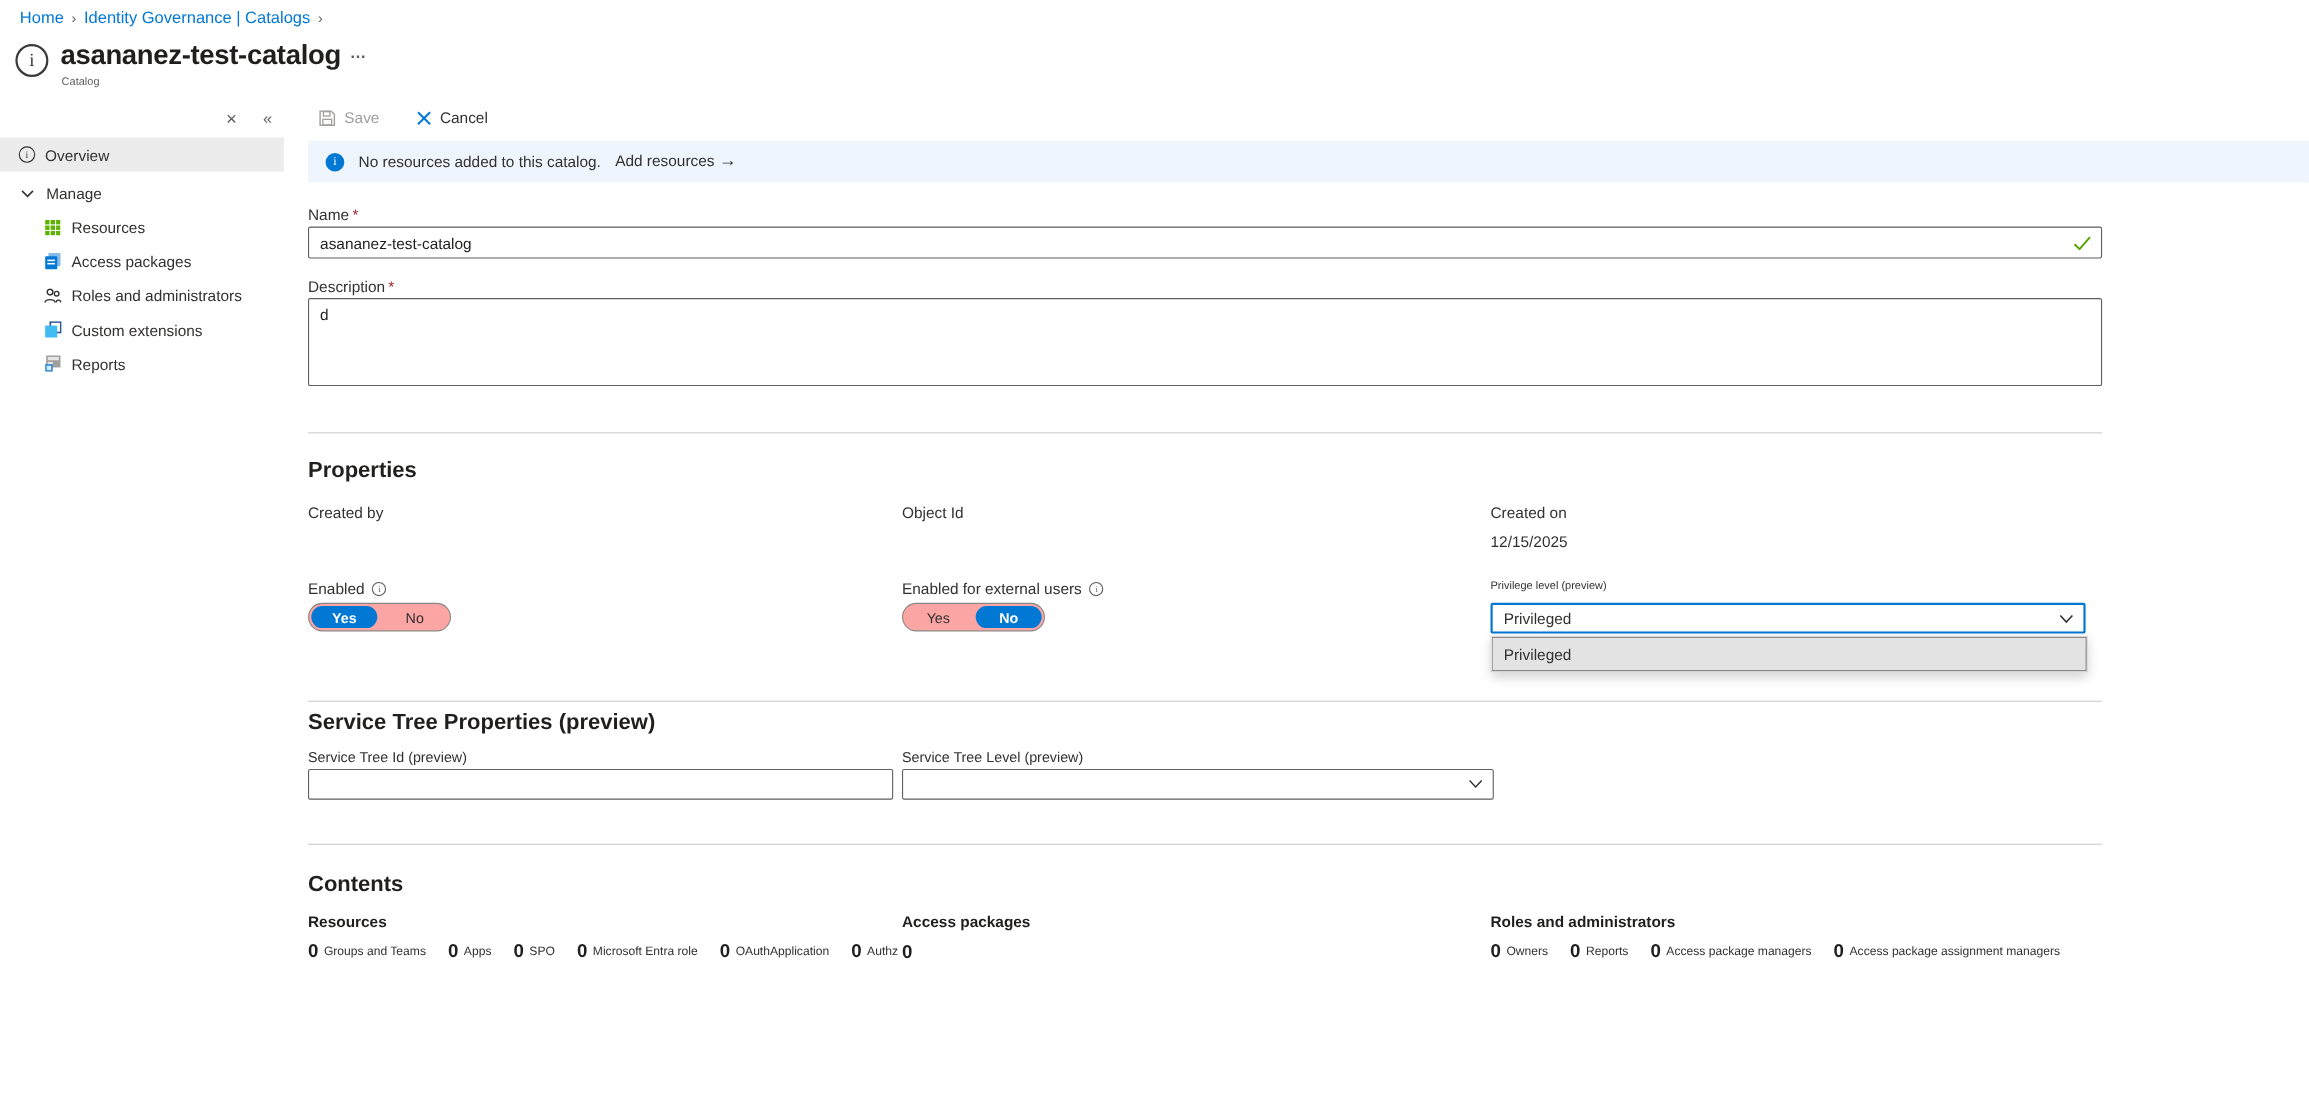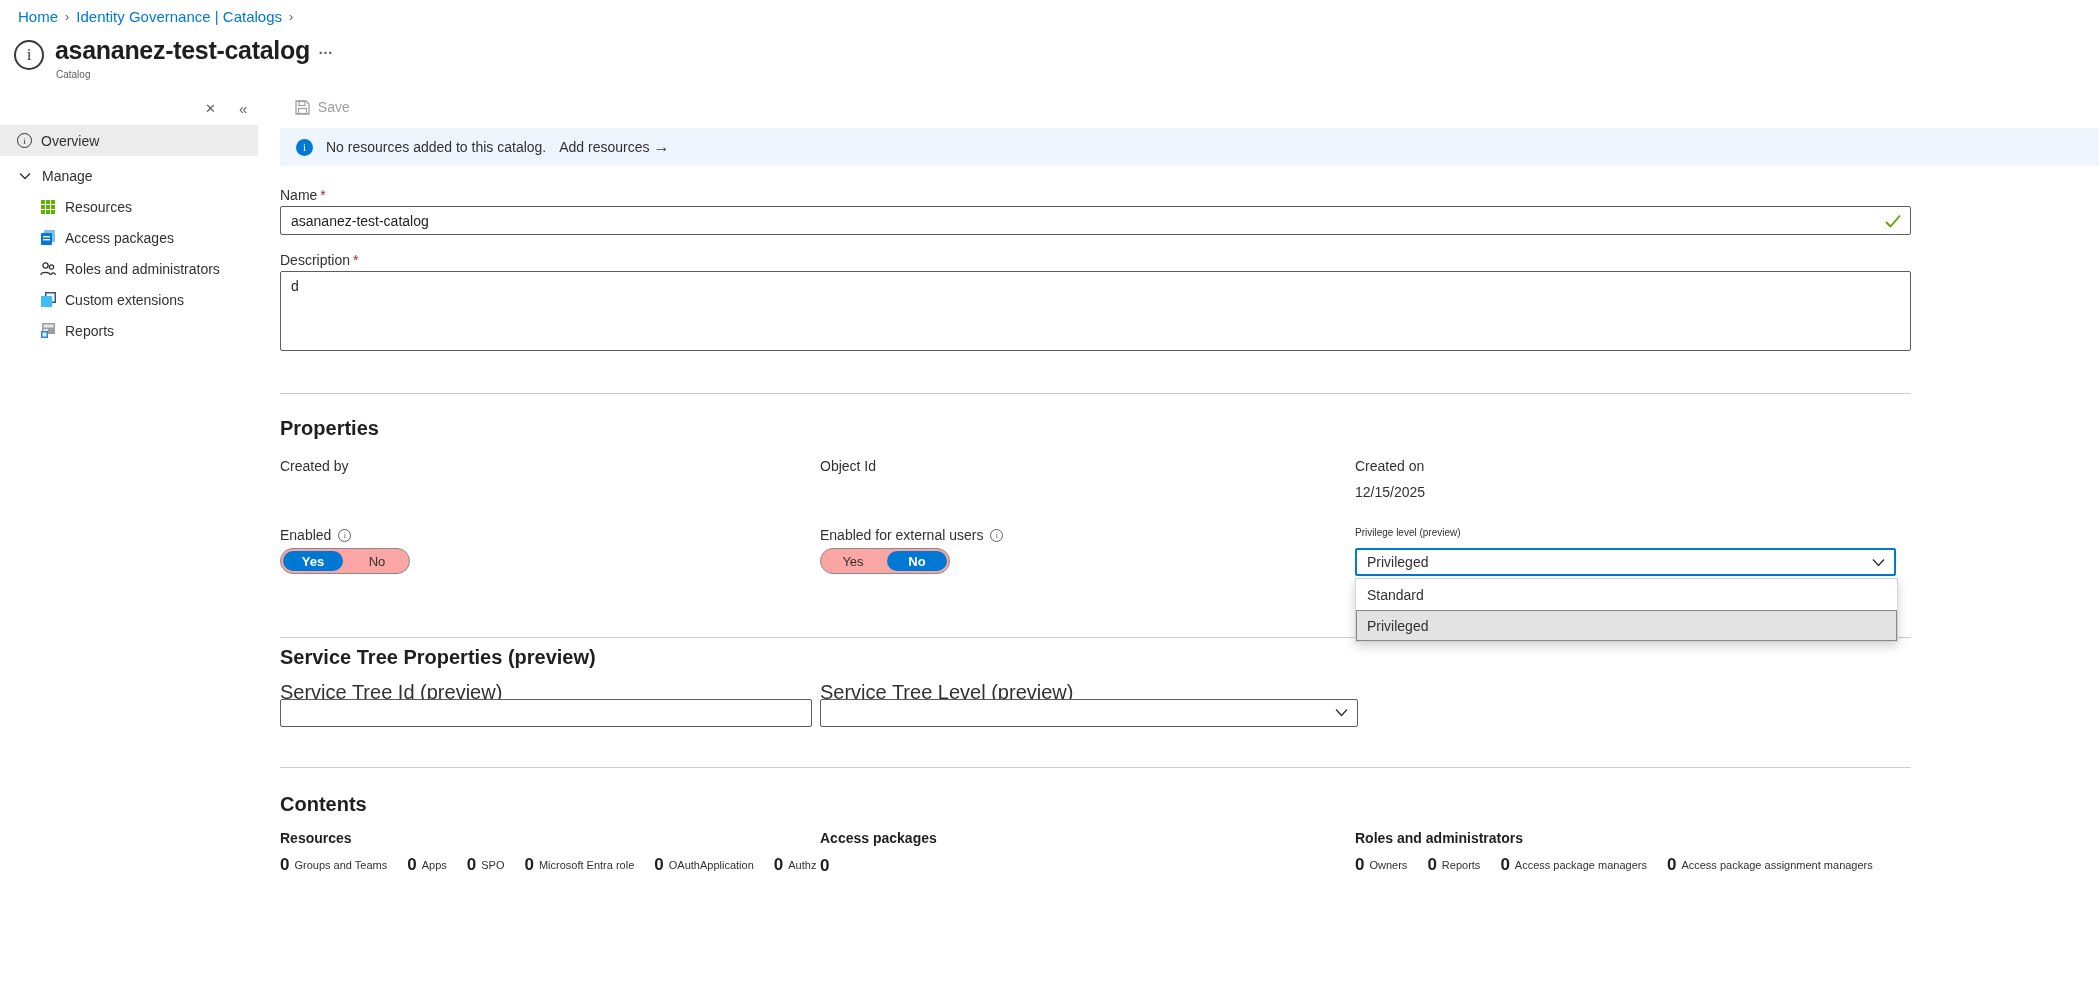--- a/index.html
+++ b/index.html
@@ -26,21 +26,21 @@
   .menu-row { height:31px; display:flex; align-items:center; cursor:pointer; }
   .menu-row.selected { background:#ececec; }
   .menu-row .mi { width:16px; height:16px; display:flex; align-items:center; justify-content:center; flex:none; }
   .row-top { padding-left:17px; gap:9px; }
   .row-sub { padding-left:40px; gap:9px; margin-top:0px; }
   .menu-gap { height:4px; }
   .ovr-icon { width:15px; height:15px; border:1.5px solid #323130; border-radius:50%;
     display:flex; align-items:center; justify-content:center; font-size:9px; font-family:"Liberation Serif",serif; color:#323130; }
 
   
-  .toolbar { left:290px; top:99px; display:flex; align-items:center; gap:19px; font-size:14px;flex-direction:column; }
+  .toolbar { left:290px; top:99px; display:flex; align-items:flex-end; gap:34px; font-size:14px; }
   .tb-btn { display:flex; align-items:center; gap:8px; cursor:pointer; }
   .tb-btn.disabled { color:#a19f9d; cursor:default; }
 
   
   .banner { left:280px; top:128px; width:1819px; height:38px; background:#eef5fc;
     display:flex; align-items:center; padding-left:16px; gap:13px; font-size:14px; }
   .banner-i { width:17px; height:17px; border-radius:50%; background:#0078d4; color:#fff;
     display:flex; align-items:center; justify-content:center; font-size:11px; font-family:"Liberation Serif",serif; flex:none; }
   .banner-link { cursor:pointer; }
   .banner-arrow { font-size:16px; margin-left:4px; }
@@ -80,21 +80,21 @@
   .priv-label { left:1355px; top:527px; font-size:10px; }
   .priv-select { left:1355px; top:548px; width:541px; height:28px; border:2px solid #0078d4; border-radius:2px;
     background:#fff; display:flex; align-items:center; padding:0 10px; font-size:14px; cursor:pointer; }
   .priv-chevron { position:absolute; right:9px; top:8px; }
   .flyout { left:1355px; top:578px; width:543px; background:#fff; z-index:10;
     border:1px solid #d6d4d2; box-shadow:0 4px 10px rgba(0,0,0,0.18); }
   .fly-opt { height:31px; display:flex; align-items:center; padding-left:11px; font-size:14px; cursor:pointer; background:#fff; }
   .fly-opt.highlight { background:#e3e3e3; box-shadow:inset 0 0 0 1px #8a8886; }
 
   .st-h { left:280px; top:646px; }
-  .st-label { top:681px; font-size:20px; }
+  .st-label { top:681px; font-size:13px; }
   .st-input { top:699px; height:28px; }
   .st-id { left:280px; width:532px; }
   .st-level { left:820px; width:538px; cursor:pointer; }
   .st-chevron { position:absolute; right:9px; top:8px; }
 
   .contents-h { left:280px; top:793px; }
   .group-h { top:830px; font-size:14px; font-weight:bold; color:#201f1e; }
   .stats { top:856px; display:flex; align-items:flex-end; gap:20px; }
   .stat { display:flex; align-items:flex-end; gap:5px; cursor:default; }
   .stat-count { font-size:17px; font-weight:bold; color:#201f1e; line-height:1; }
@@ -277,21 +277,20 @@
 
 <div class="abs priv-select">
   <span>Privileged</span>
   <span class="priv-chevron">
     <svg width="13" height="9" viewBox="0 0 13 9">
         <polyline points="1,1.5 6.5,7.5 12,1.5" fill="none" stroke="#323130" stroke-width="1.4"></polyline>
       </svg>
   </span>
 </div>
 <div class="abs flyout">
-  <div class="fly-opt">Standard</div>
   <div class="fly-opt highlight">Privileged</div>
 </div>
 
 <div class="abs hr hr2"></div>
 
 <div class="abs section-h st-h">Service Tree Properties (preview)</div>
 <div class="abs st-label col1">Service Tree Id (preview)</div>
 <div class="abs st-label col2">Service Tree Level (preview)</div>
 <div class="abs text-input st-input st-id">
   <span></span>

